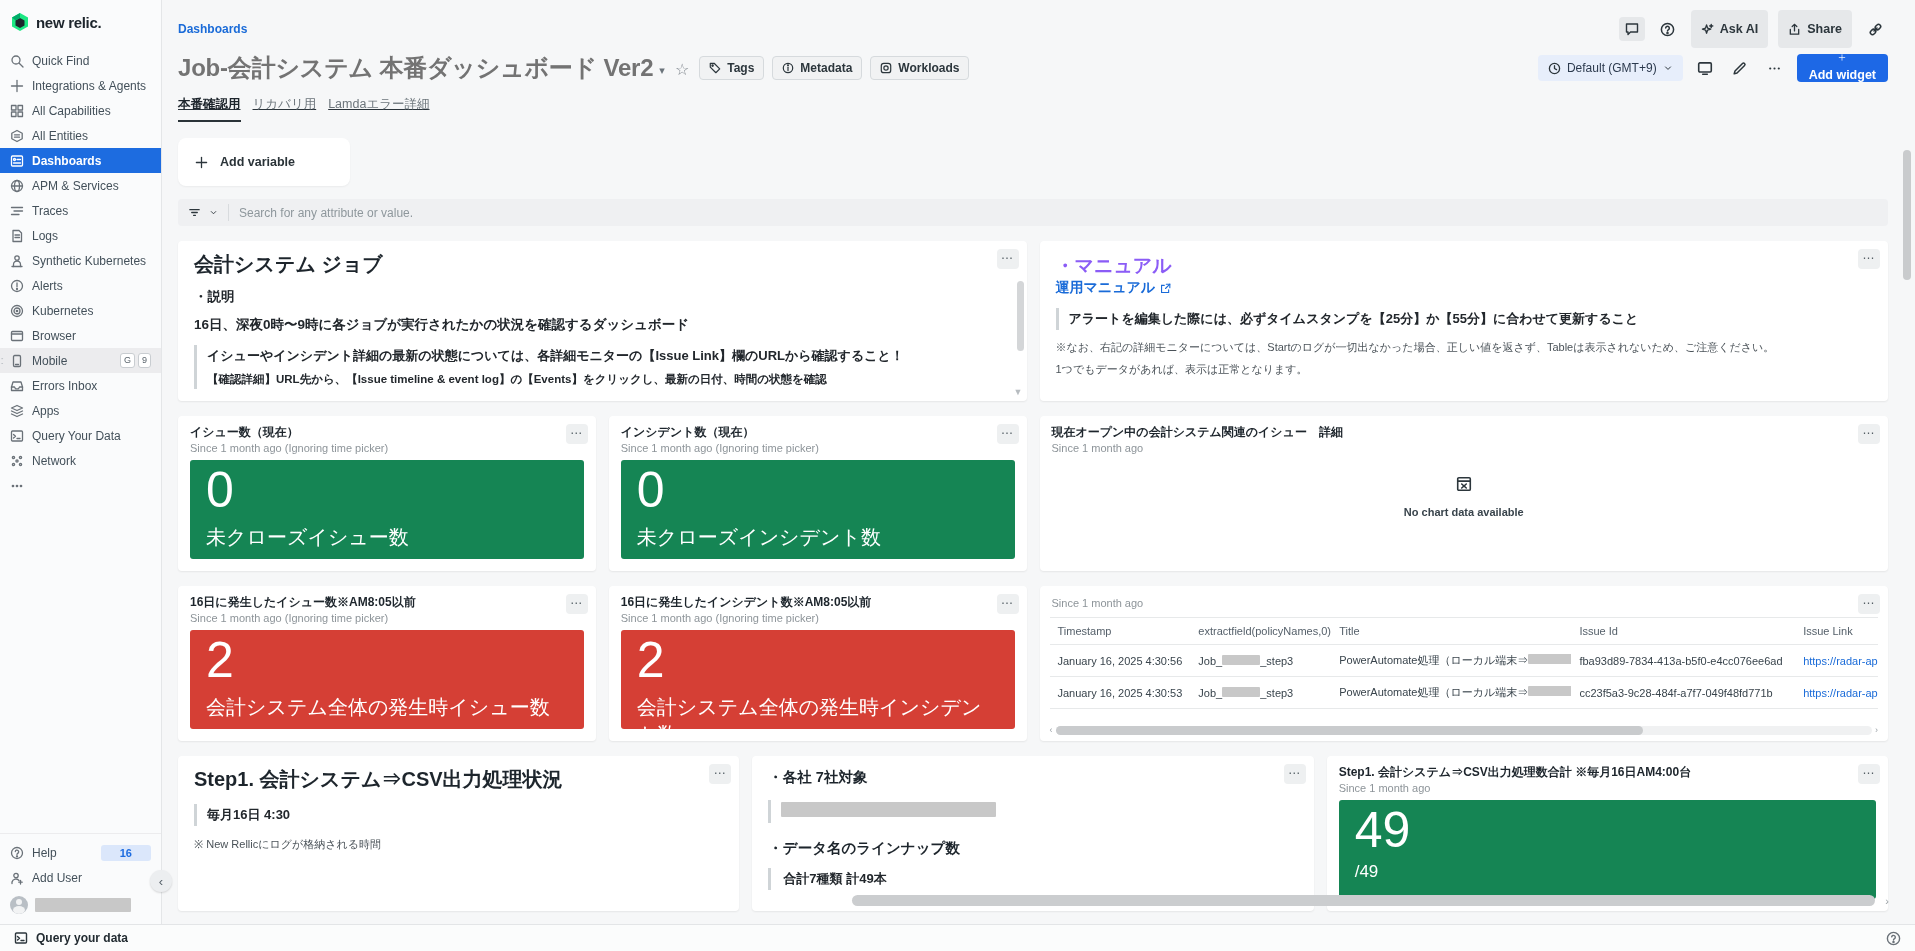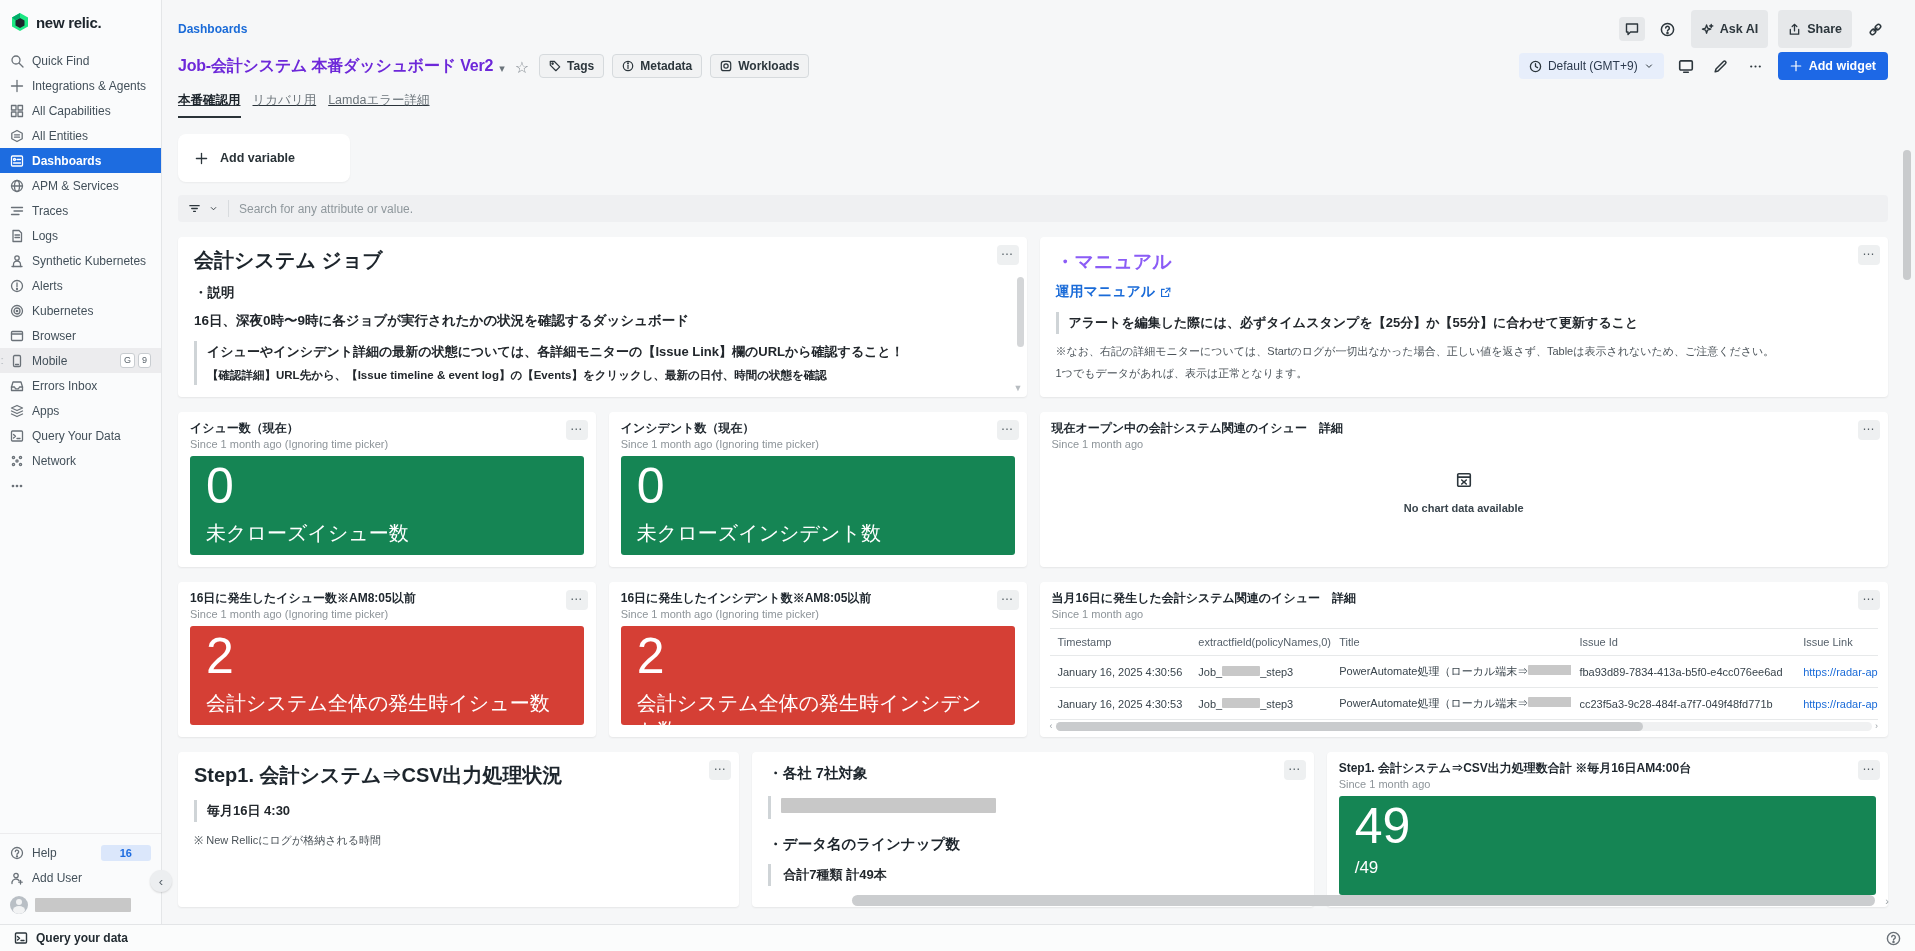--- a/index.html
+++ b/index.html
@@ -33,28 +33,28 @@
 
   
   .main { flex:1; position:relative; padding:0 27px 0 16px; background:#f6f7f8; }
   .row-a { display:flex; align-items:center; justify-content:space-between; padding-top:10px; }
   .breadcrumb { color:#1a6bd8; font-size:12px; font-weight:bold; cursor:pointer; }
   .top-icons { display:flex; align-items:center; gap:10px; }
   .icon-btn { width:26px; height:24px; border-radius:4px; display:flex; align-items:center; justify-content:center; cursor:pointer; color:#3c464e; }
   .icon-btn.grey { background:#e6e8ea; }
   .pill-btn { display:flex; align-items:center; gap:6px; background:#e6e8ea; border-radius:4px; height:38px; padding:0 10px; font-size:12.5px; font-weight:bold; color:#2c363c; cursor:pointer; }
   .row-b { display:flex; align-items:center; margin-top:4px; }
-  .page-title { font-size:16px; font-weight:bold; color:#6d28d9; letter-spacing:-0.2px; }
+  .page-title { font-size:24px; font-weight:bold; color:#737373; letter-spacing:-0.2px; }
   .title-chev { color:#6b747b; font-size:11px; margin:4px 2px 0 6px; }
   .star { color:#81888f; font-size:16px; margin:2px 10px 0 8px; cursor:pointer; }
   .meta-pills { display:flex; gap:8px; }
   .meta-pill { display:flex; align-items:center; gap:6px; background:#f1f2f3; border:1px solid #d6dadd; border-radius:4px; height:24px; padding:0 9px; font-size:12px; font-weight:bold; color:#2c363c; cursor:pointer; }
   .row-b-right { margin-left:auto; display:flex; align-items:center; gap:9px; }
   .time-pill { display:flex; align-items:center; gap:6px; background:#e7eefb; border-radius:4px; height:26px; padding:0 10px; font-size:12px; color:#2c3a4e; cursor:pointer; }
-  .add-widget { display:flex; align-items:center; gap:7px; background:#1d68e6; color:#fff; border-radius:4px; height:28px; padding:0 12px; font-size:12.5px; font-weight:bold; cursor:pointer; }
+  .add-widget { display:flex; align-items:center; gap:7px; background:#1d68e6; color:#fff; border-radius:4px; height:28px; padding:0 12px; font-size:12.5px; font-weight:bold; cursor:pointer;flex-direction:column; }
   .tabs { display:flex; gap:12px; margin-top:12px;text-decoration:underline; }
   .tab { font-size:12.5px; color:#6c757b; padding-bottom:7px; cursor:pointer; }
   .tab.active { color:#1d252c; font-weight:bold; border-bottom:2px solid #2a3338; }
 
   .add-var-card { width:172px; height:48px; background:#fff; border-radius:8px; margin-top:16px; display:flex; align-items:center; gap:12px; padding-left:17px; font-size:12.5px; font-weight:bold; color:#2a3338; box-shadow:0 1px 2px rgba(0,0,0,.05); cursor:pointer; }
   .filter-bar { margin-top:13px; height:27px; background:#eff0f2; border-radius:4px; display:flex; align-items:center; }
   .filter-left { display:flex; align-items:center; gap:8px; padding:0 10px; border-right:1px solid #d8dbde; height:17px; }
   .filter-input { flex:1; border:none; background:transparent; outline:none; font-size:12px; color:#394349; padding:0 10px; font-family:"Liberation Sans", sans-serif; }
   .filter-input::placeholder { color:#8e979c; }
 
@@ -66,21 +66,21 @@
   .w-head { padding:9px 34px 0 12px; }
   .w-title { font-size:12px; font-weight:bold; color:#1d252c; line-height:1.25; }
   .w-sub { font-size:11px; color:#8d9499; margin-top:2px; }
   .md-body { padding:10px 16px; }
   .md-h1 { font-size:20px; font-weight:bold; color:#1d252c; }
   .md-b { font-size:13.5px; font-weight:bold; color:#22272c; margin-top:10px; }
   .md-quote { border-left:3px solid #cfd4d7; padding:2px 0 2px 10px; margin-top:11px; }
   .md-quote .q1 { font-size:13px; font-weight:bold; color:#22272c; }
   .md-quote .q2 { font-size:11.5px; font-weight:bold; color:#22272c; margin-top:7px; }
   .md-note { font-size:11px; color:#4a5258; margin-top:10px; }
-  .md-link { font-size:14px; font-weight:bold; color:#1a6bd8; margin-top:8px; display:flex; align-items:center; gap:5px; cursor:pointer; }
+  .md-link { font-size:14px; font-weight:bold; color:#1a6bd8; margin-top:0; display:flex; align-items:center; gap:5px; cursor:pointer; }
   .billboard { position:absolute; left:12px; right:12px; top:44px; bottom:12px; border-radius:3px; color:#fff; padding:2px 16px; }
   .bb-num { font-size:50px; line-height:1.15; font-weight:400; }
   .bb-label { font-size:20px; margin-top:4px; }
   .bb-subnum { font-size:17px; margin-top:2px; }
   .empty-chart { position:absolute; top:60px; left:0; right:0; text-align:center; }
   .empty-chart .txt { font-size:11px; font-weight:bold; color:#39444c; margin-top:10px; }
 
   table.issues { width:100%; border-collapse:collapse; margin-top:8px; table-layout:fixed; }
   table.issues th { font-size:11px; color:#55606a; font-weight:normal; text-align:left; padding:7px 8px; border-bottom:1px solid #e7e9ea; border-top:1px solid #e7e9ea; white-space:nowrap; overflow:hidden; }
   table.issues td { font-size:11px; color:#39444c; padding:8px 8px; border-bottom:1px solid #e7e9ea; white-space:nowrap; overflow:hidden; }
@@ -573,21 +573,20 @@
         </div>
         <div class="billboard" style="background:#d53f35;">
           <div class="bb-num">2</div>
           <div class="bb-label">会計システム全体の発生時インシデント数</div>
         </div>
       </div>
 
       <div class="widget sp6">
         <div class="dots-btn">⋯</div>
         <div class="w-head">
-          <div class="w-title">当月16日に発生した会計システム関連のイシュー　詳細</div>
           <div class="w-sub">Since 1 month ago</div>
         </div>
         <div style="padding:0 10px;">
           <table class="issues">
             <colgroup>
                 <col style="width:17%">
                 <col style="width:17%">
                 <col style="width:29%">
                 <col style="width:27%">
                 <col style="width:10%">

